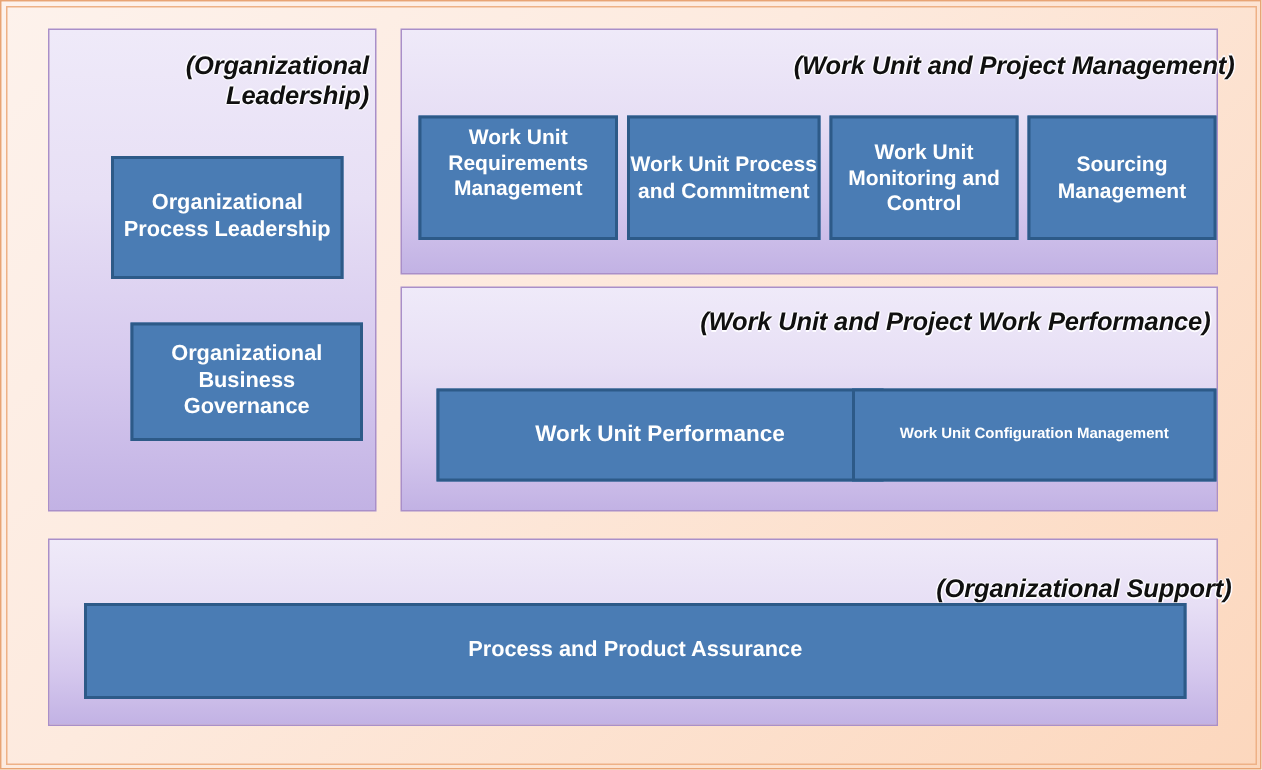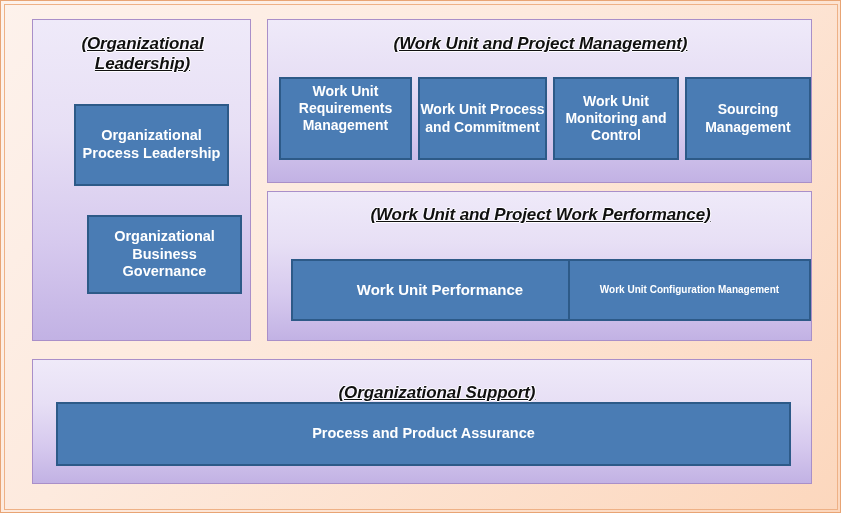--- a/index.html
+++ b/index.html
@@ -40,28 +40,27 @@
     box-sizing: border-box;
     border: 1px solid #a98fc9;
     background: linear-gradient(to bottom, #efeaf9 0%, #e7dff5 35%, #d6c9ee 70%, #c2b2e4 100%);
   }
   .panel-title {
     font-weight: bold;
     font-style: italic;
     font-size: 17px;
     line-height: 1.18;
     color: #101010;
-    text-align: center;
+    text-align: right;
     letter-spacing: -0.1px;
     text-shadow:
        1px  0   0 #fdfcff,
       -1px  0   0 #fdfcff,
        0    1px 0 #fdfcff,
        0   -1px 0 #fdfcff;
-    text-decoration: underline;
   }
 
   
   .pbox {
     position: absolute;
     box-sizing: border-box;
     background: #4a7cb4;
     border: 2px solid #2d5a88;
     color: #ffffff;
     font-weight: bold;
@@ -86,21 +85,21 @@
   }
   #box-org-business-governance {
     left: 54px;  top: 195px; width: 155px;  height: 79px;  font-size: 14.5px;
   }
 
   
   #panel-wu-project-mgmt {
     left: 266px; top: 18px;  width: 545px;  height: 164px;
   }
   #panel-wu-project-mgmt .panel-title {
-    position: absolute; left: 6px; top: 14px; width: 533px;
+    position: absolute; left: 22px; top: 14px; width: 533px;
   }
   .wu-box { top: 57px; height: 83px; font-size: 14px; }
   #box-wu-requirements-mgmt { left: 11px;  width: 133px; align-items: flex-start; padding-top: 4px; }
   #box-wu-planning-commit    { left: 150px; width: 129px; }
   #box-wu-monitoring-control { left: 285px; width: 126px; }
   #box-sourcing-mgmt         { left: 417px; width: 126px; }
 
   
   #panel-wu-work-performance {
     left: 266px; top: 190px; width: 545px;  height: 150px; padding-left: 30px;

